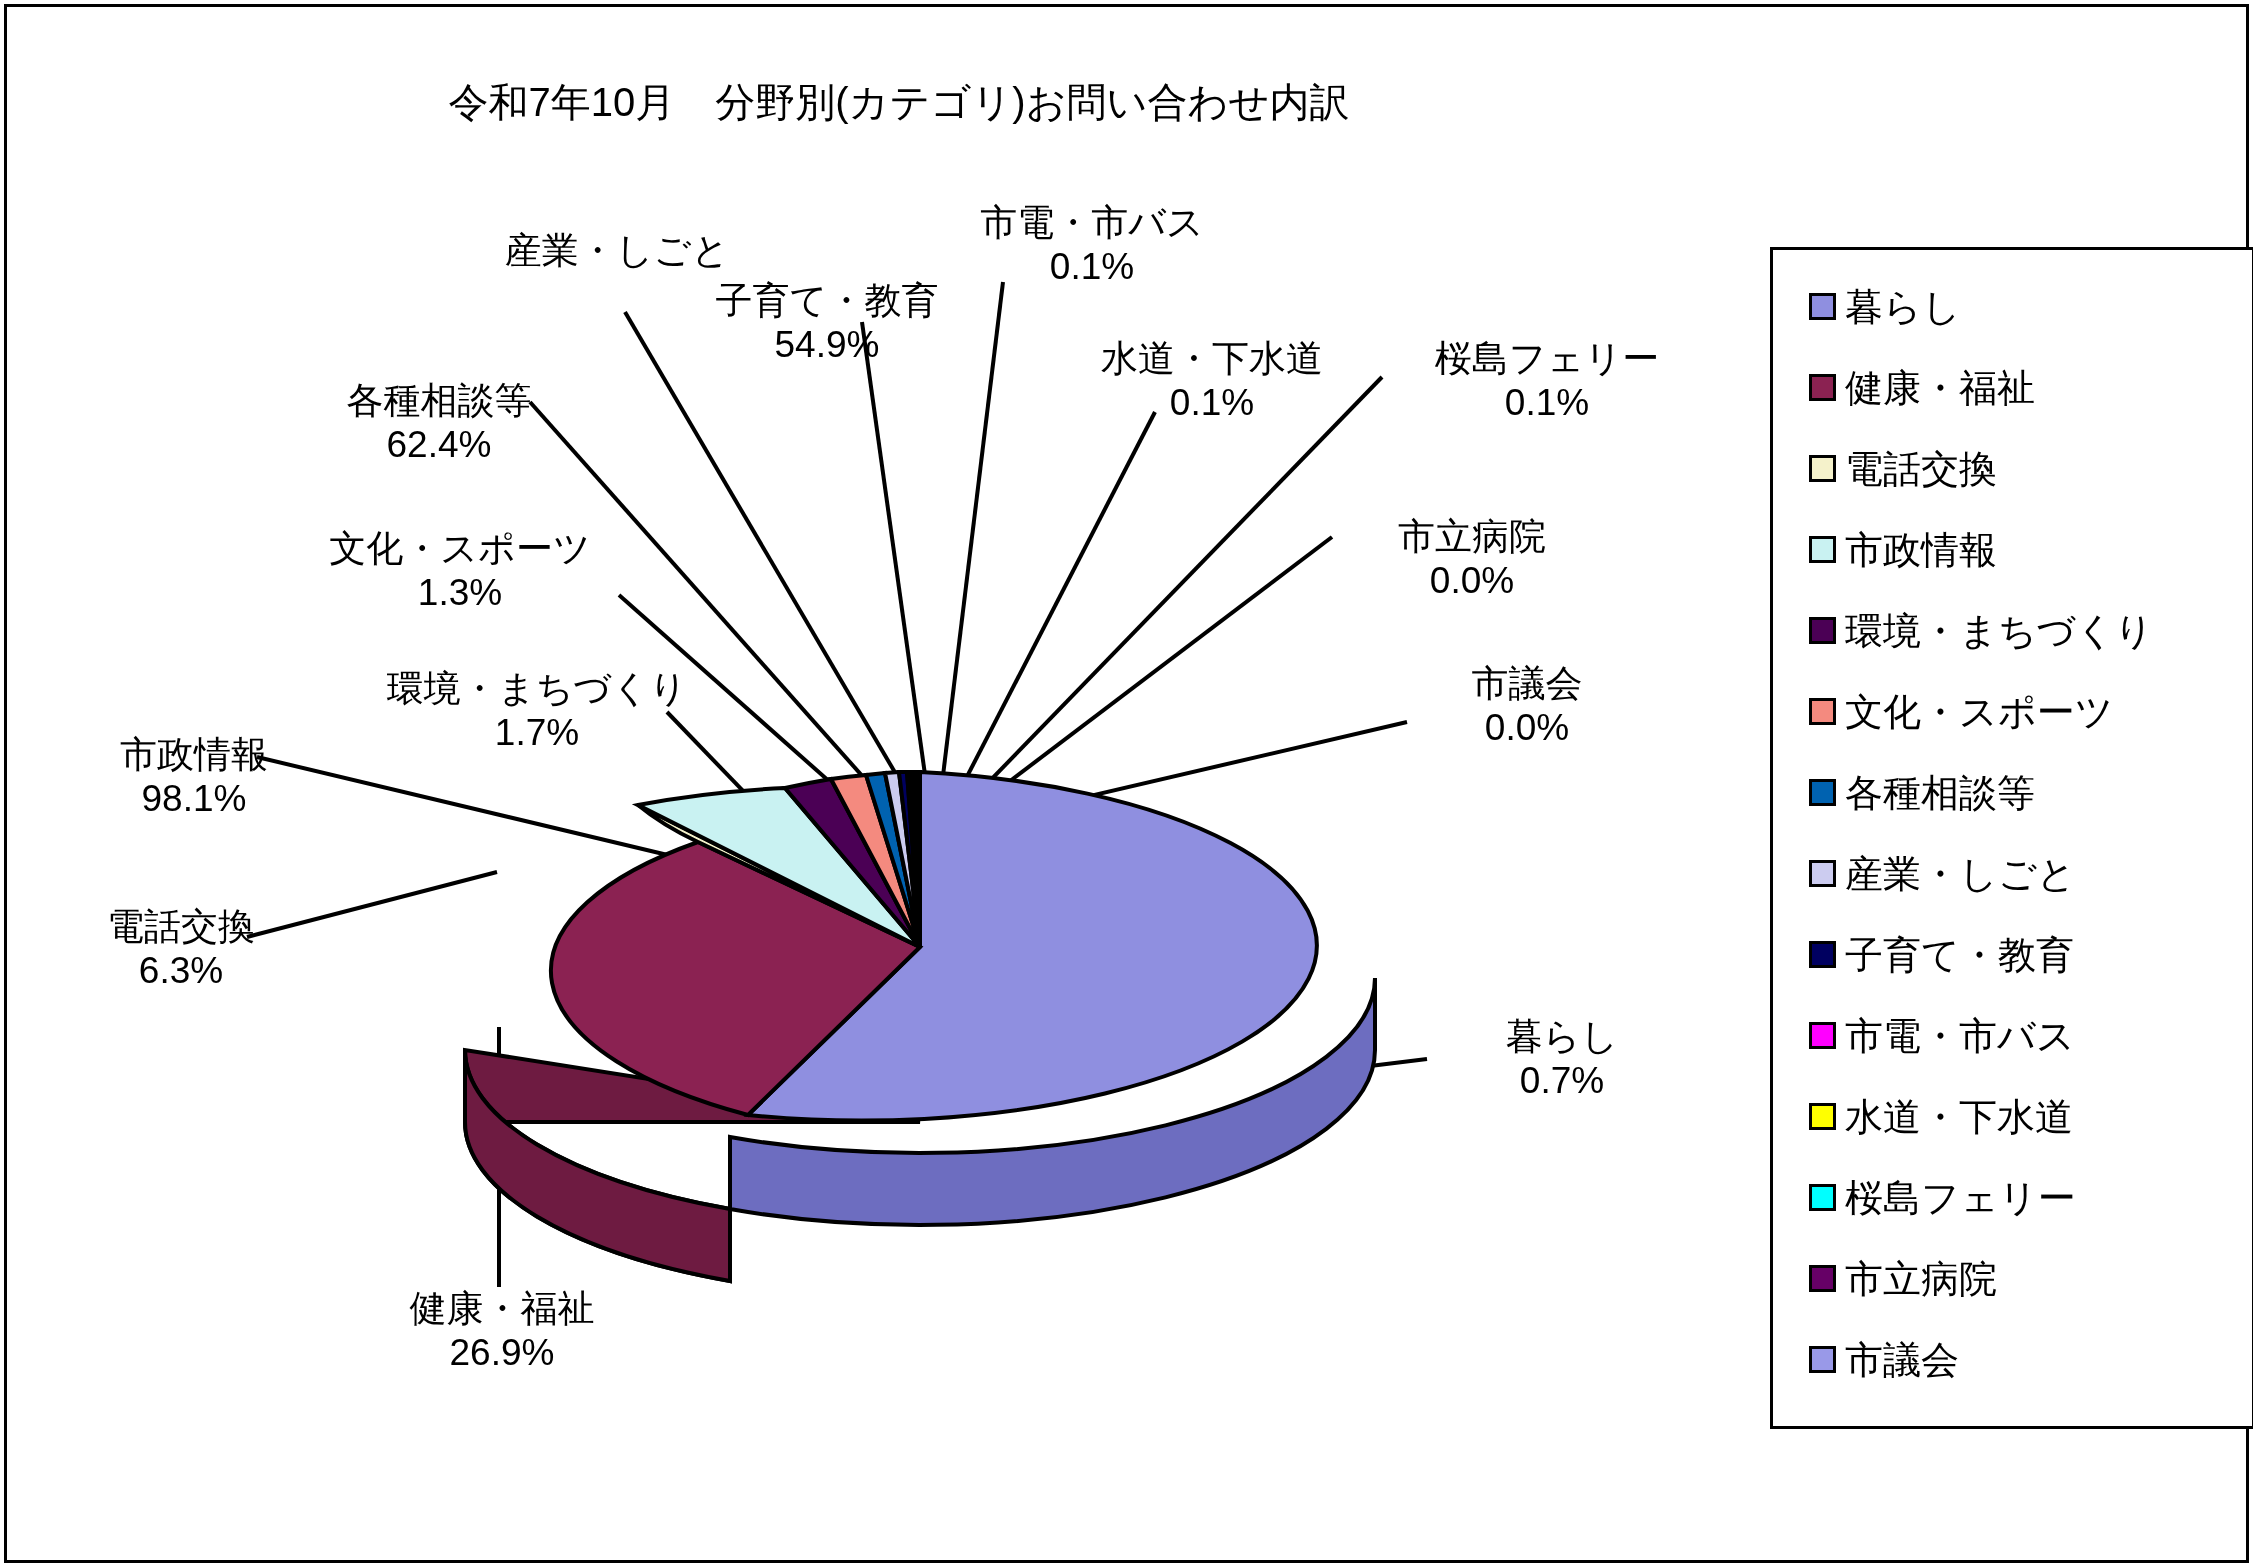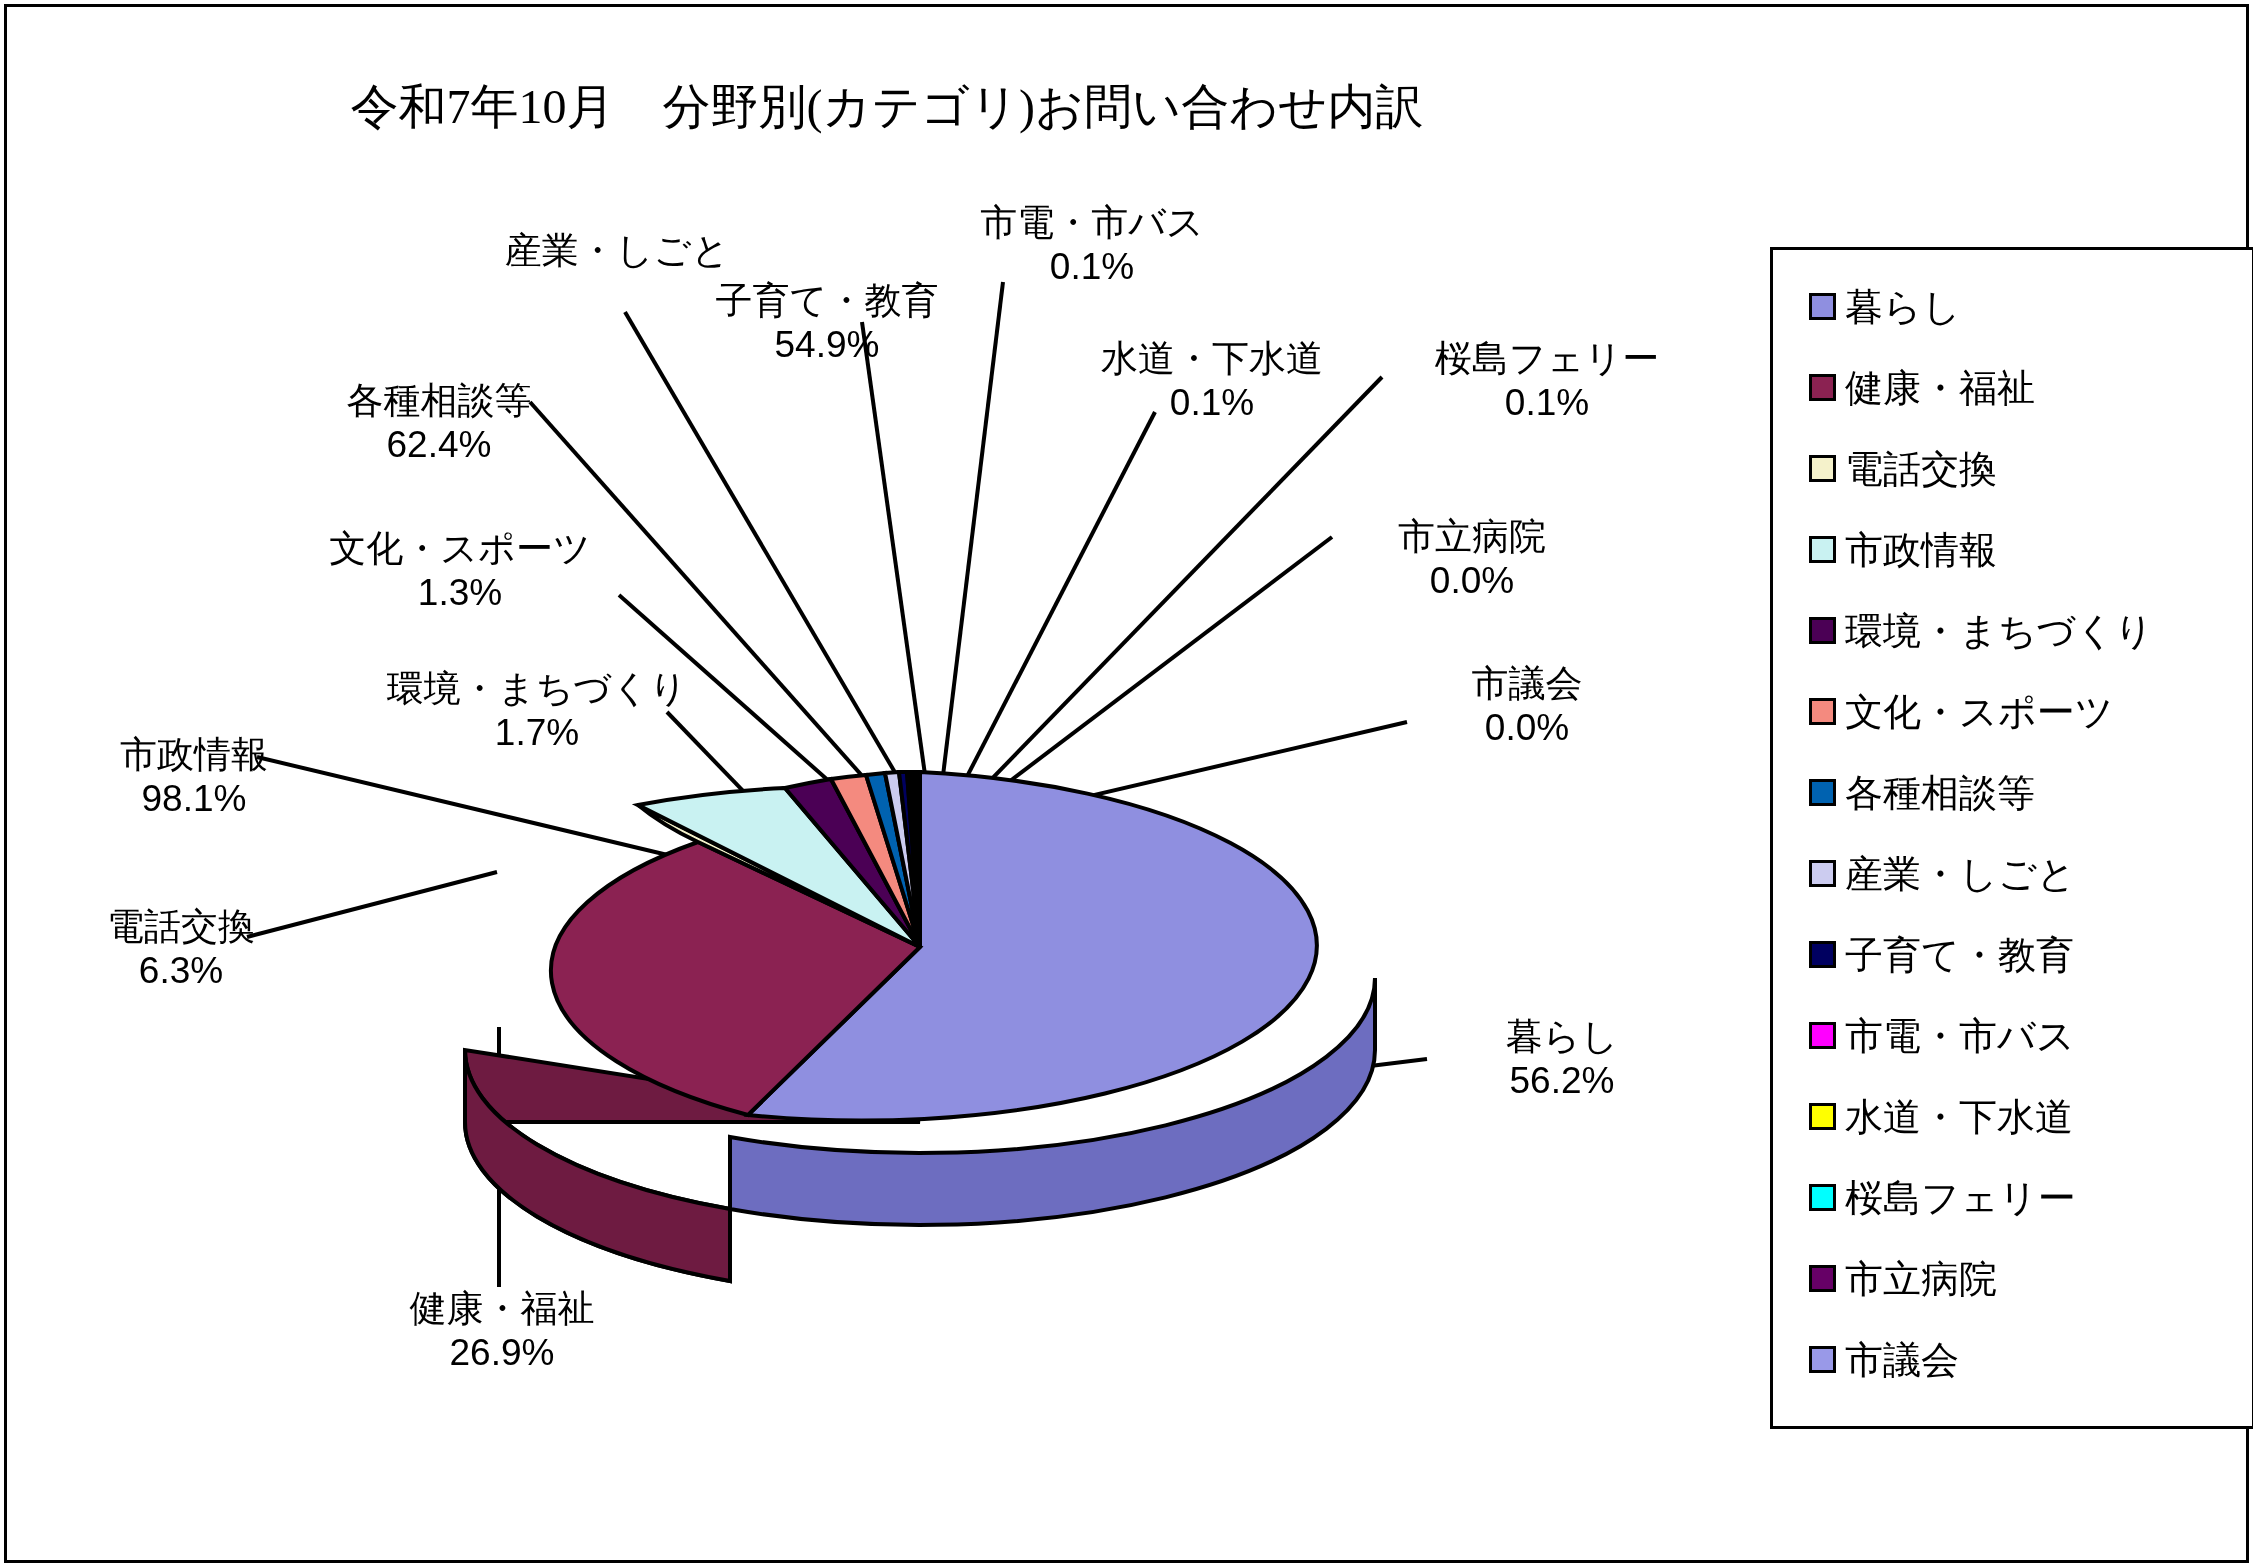--- a/index.html
+++ b/index.html
@@ -12,28 +12,27 @@
   }
   #frame {
     position: absolute;
     left: 4px; top: 4px;
     width: 2245px; height: 1559px;
     border: 3px solid #000;
     background: #fff;
   }
   #chart-title {
     position: absolute;
-    left: 0; top: 68px;
+    left: 12px; top: 68px;
     width: 1760px;
     text-align: center;
-    font-size: 48px;
+    font-size: 40px;
     color: #000;
     white-space: nowrap;
     letter-spacing: 0px;
-    font-family: Liberation Serif, serif;
   }
   
   #pie-svg { position: absolute; left: 0; top: 0; width: 2253px; height: 1567px; }
   
   .lbl {
     position: absolute;
     font-size: 37px;
     line-height: 1.18;
     color: #000;
     white-space: nowrap;
@@ -203,21 +202,21 @@
     <span class="pc">98.1%</span>
   </div>
 
   <div class="lbl ctr" style="left:34px; top:898px; width:280px;">
     <span class="nm">電話交換</span>
     <span class="pc">6.3%</span>
   </div>
 
   <div class="lbl ctr" style="left:1425px; top:1008px; width:260px;">
     <span class="nm">暮らし</span>
-    <span class="pc">56.2%</span>
+    <span class="pc">0.7%</span>
   </div>
 
   <div class="lbl ctr" style="left:350px; top:1280px; width:290px;">
     <span class="nm">健康・福祉</span>
     <span class="pc">26.9%</span>
   </div>
 
   <div id="legend">
     <div id="legend-list">
         <div class="lg-row">

